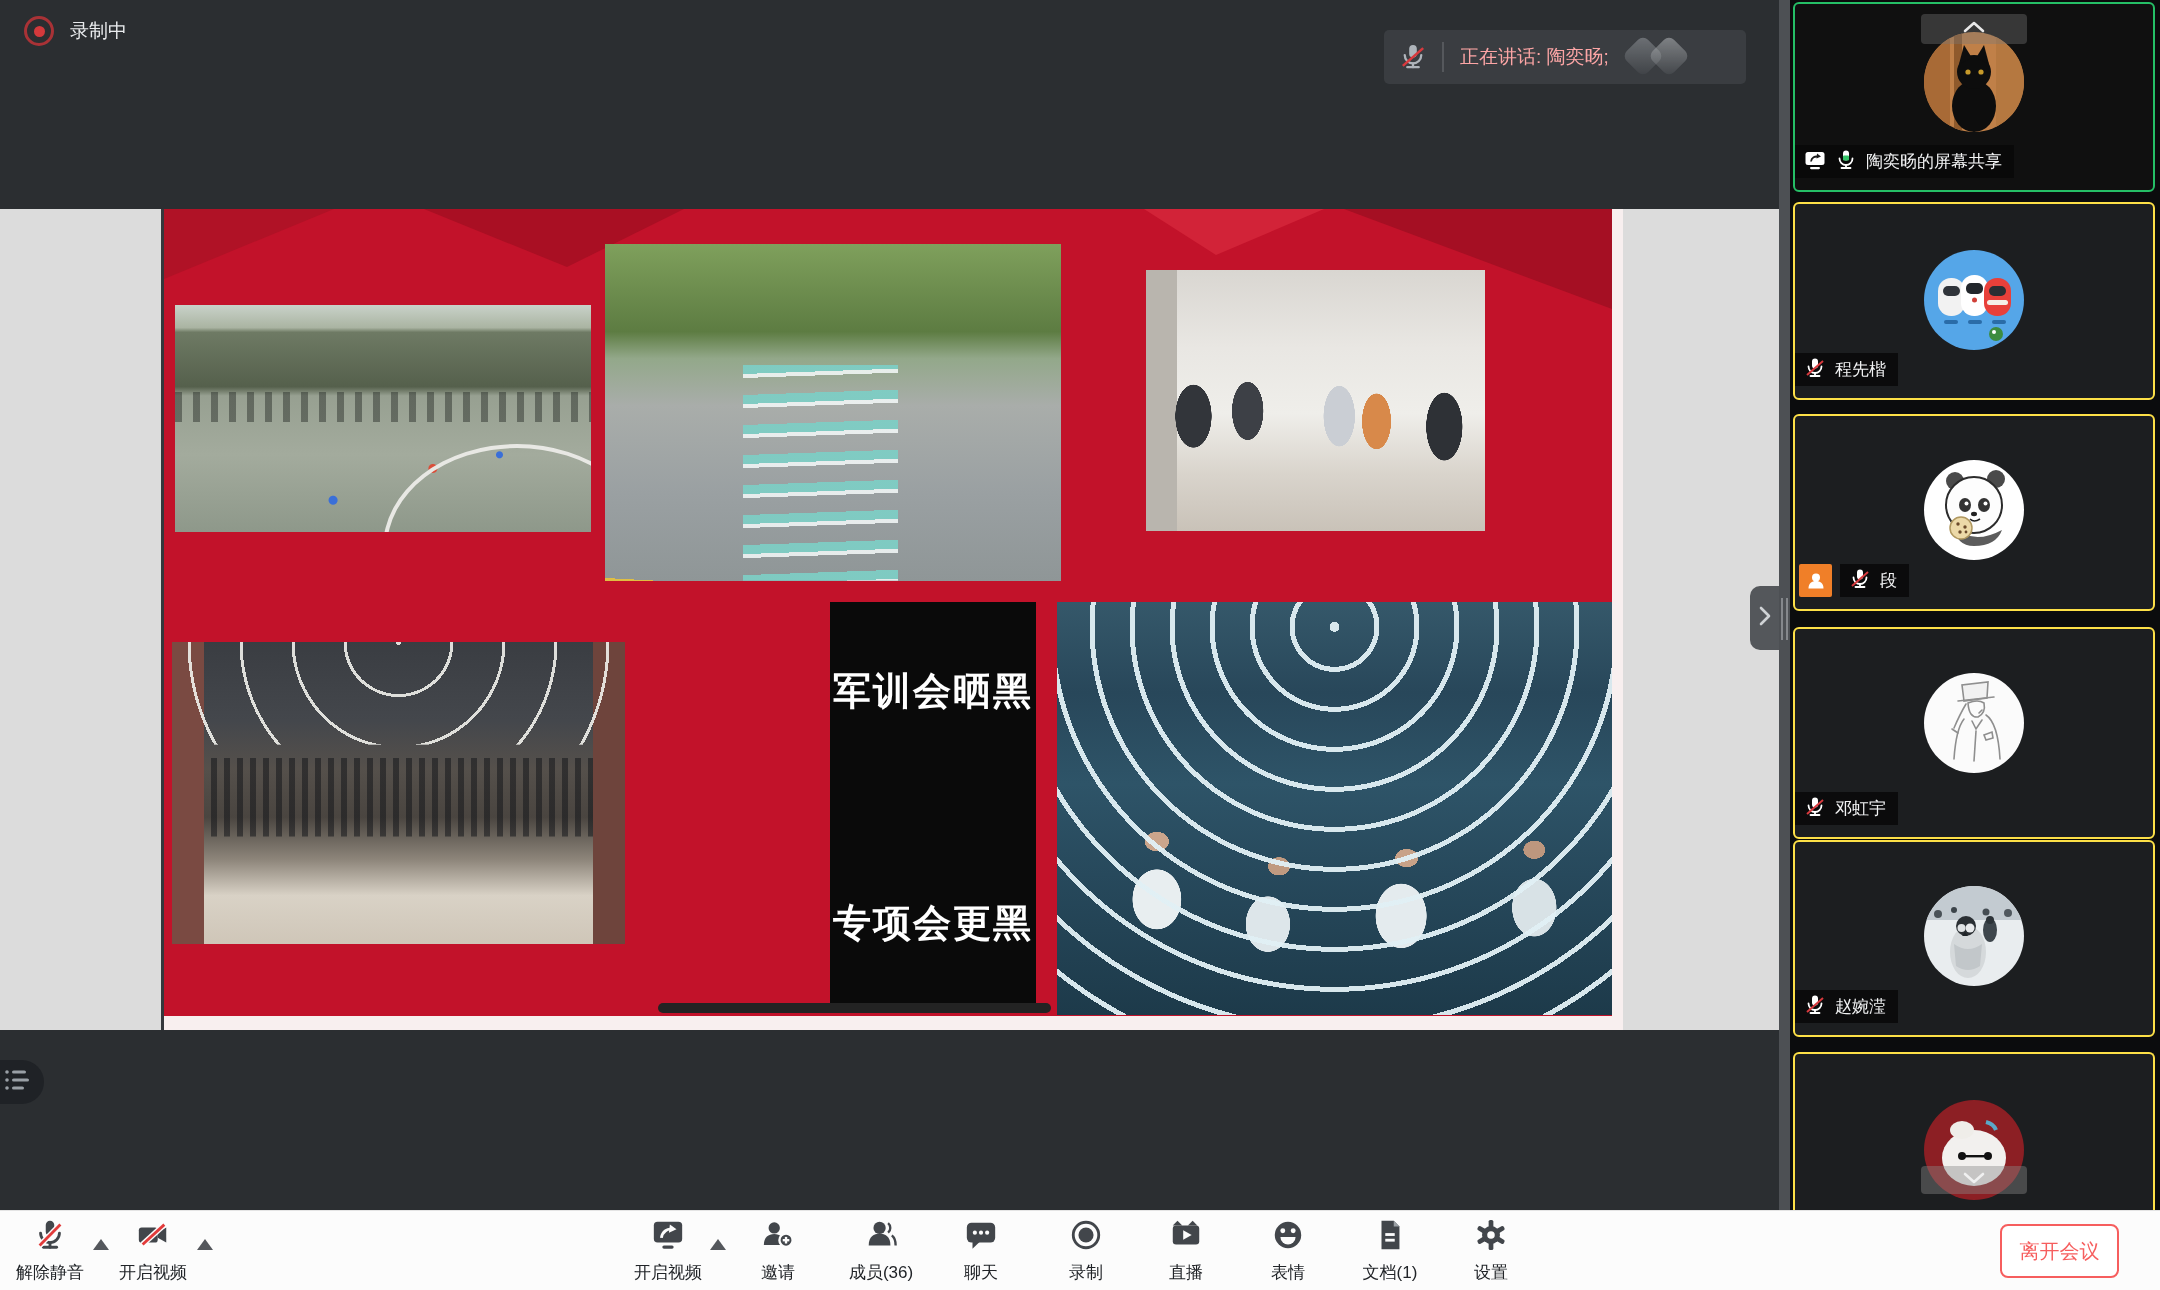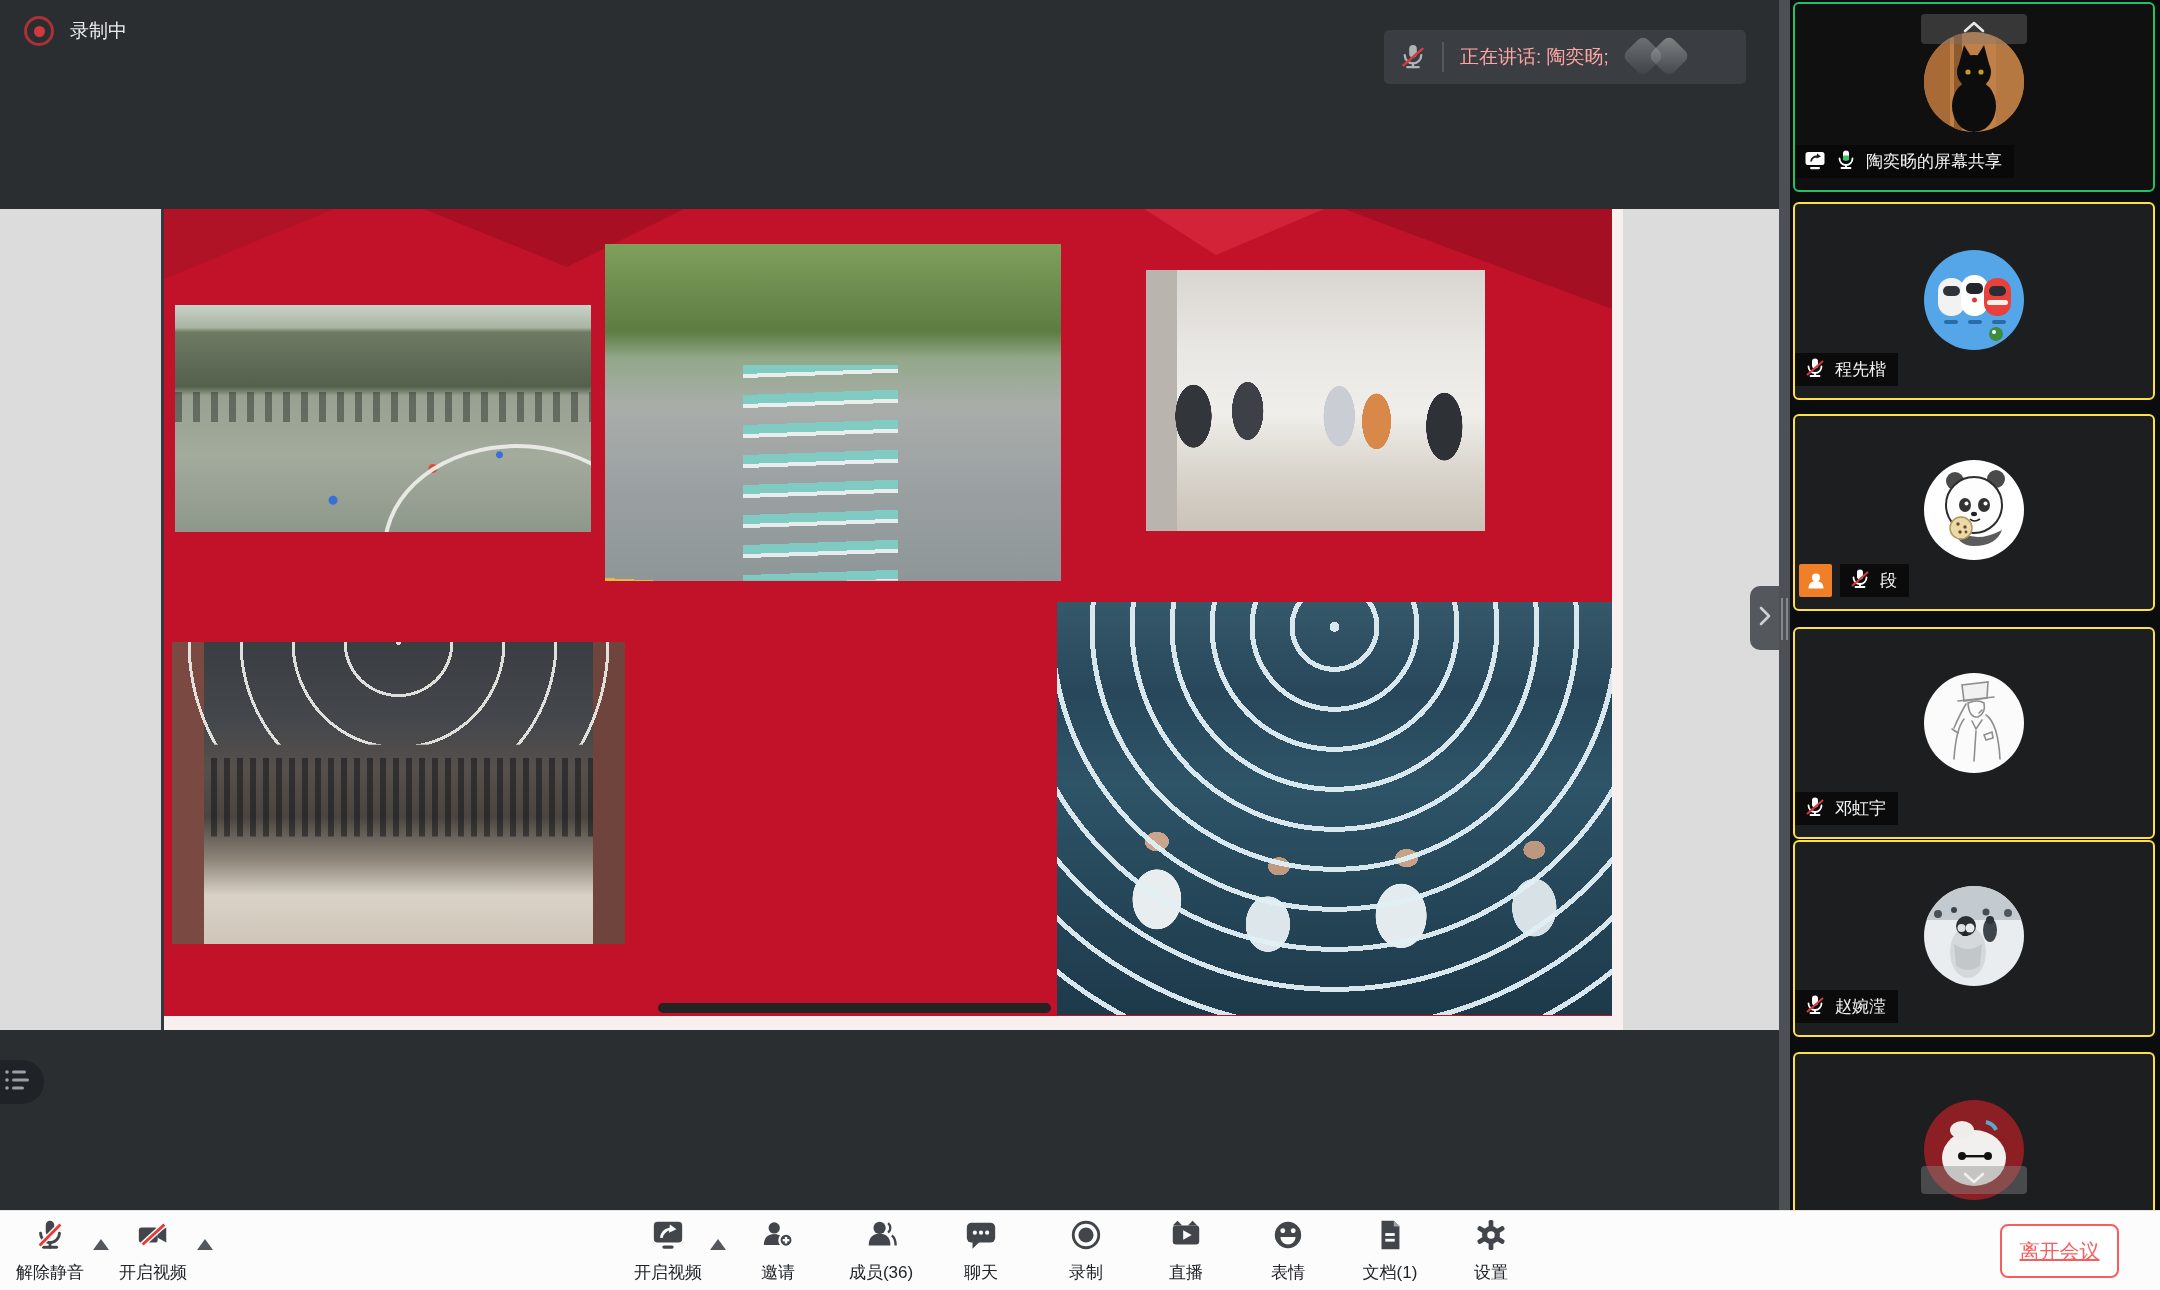--- a/index.html
+++ b/index.html
@@ -132,21 +132,21 @@
   .tile-bottombar{position:absolute;left:50%;transform:translateX(-50%);top:112px;width:106px;height:28px;border-radius:4px;
     background:rgba(135,135,135,.42);display:flex;align-items:center;justify-content:center;cursor:pointer;}
 
   
   .toolbar{position:absolute;left:0;top:1210px;width:2160px;height:80px;background:#fcfcfc;border-top:1px solid #e4e4e4;box-sizing:border-box;}
   .titem{position:absolute;top:7px;width:110px;display:flex;flex-direction:column;align-items:center;gap:5px;cursor:pointer;}
   .titem .tlabel{font-size:17px;color:#212428;white-space:nowrap;}
   .expand-arrow{position:absolute;top:28px;width:0;height:0;border-left:8px solid transparent;border-right:8px solid transparent;
     border-bottom:11px solid #54575c;cursor:pointer;}
   .leave-btn{position:absolute;left:2000px;top:13px;width:115px;height:50px;background:#ffffff;border:2px solid #f65e5e;
-    border-radius:8px;color:#f65e5e;font-size:20px;display:flex;align-items:center;justify-content:center;cursor:pointer;text-decoration:underline;}
+    border-radius:8px;color:#f65e5e;font-size:20px;display:flex;align-items:center;justify-content:center;cursor:pointer;}
 </style>
 </head>
 <body>
 
 <div class="recording">
   <span class="rec-dot">
       <i></i>
     </span>
   <span class="rec-label">录制中</span>
 </div>
@@ -177,20 +177,24 @@
       <i class="tri tri1"></i>
       <i class="tri tri2"></i>
       <i class="tri tri3"></i>
       <i class="tri tri4"></i>
 
       <div class="photo ph-court"></div>
       <div class="photo ph-walk"></div>
       <div class="photo ph-reg"></div>
       <div class="photo ph-aud"></div>
       <div class="photo ph-monkey"></div>
+      <div class="photo ph-meme">
+        <div class="meme-line meme-top">军训会晒黑</div>
+        <div class="meme-line meme-bottom">专项会更黑</div>
+      </div>
       <div class="photo ph-bus"></div>
       <div class="slide-progress"></div>
     </div>
   </div>
 </div>
 
 <div class="list-pill">
   <span>
     <svg width="30" height="26" viewBox="0 0 30 26">
       <g fill="#9aa0a6">

